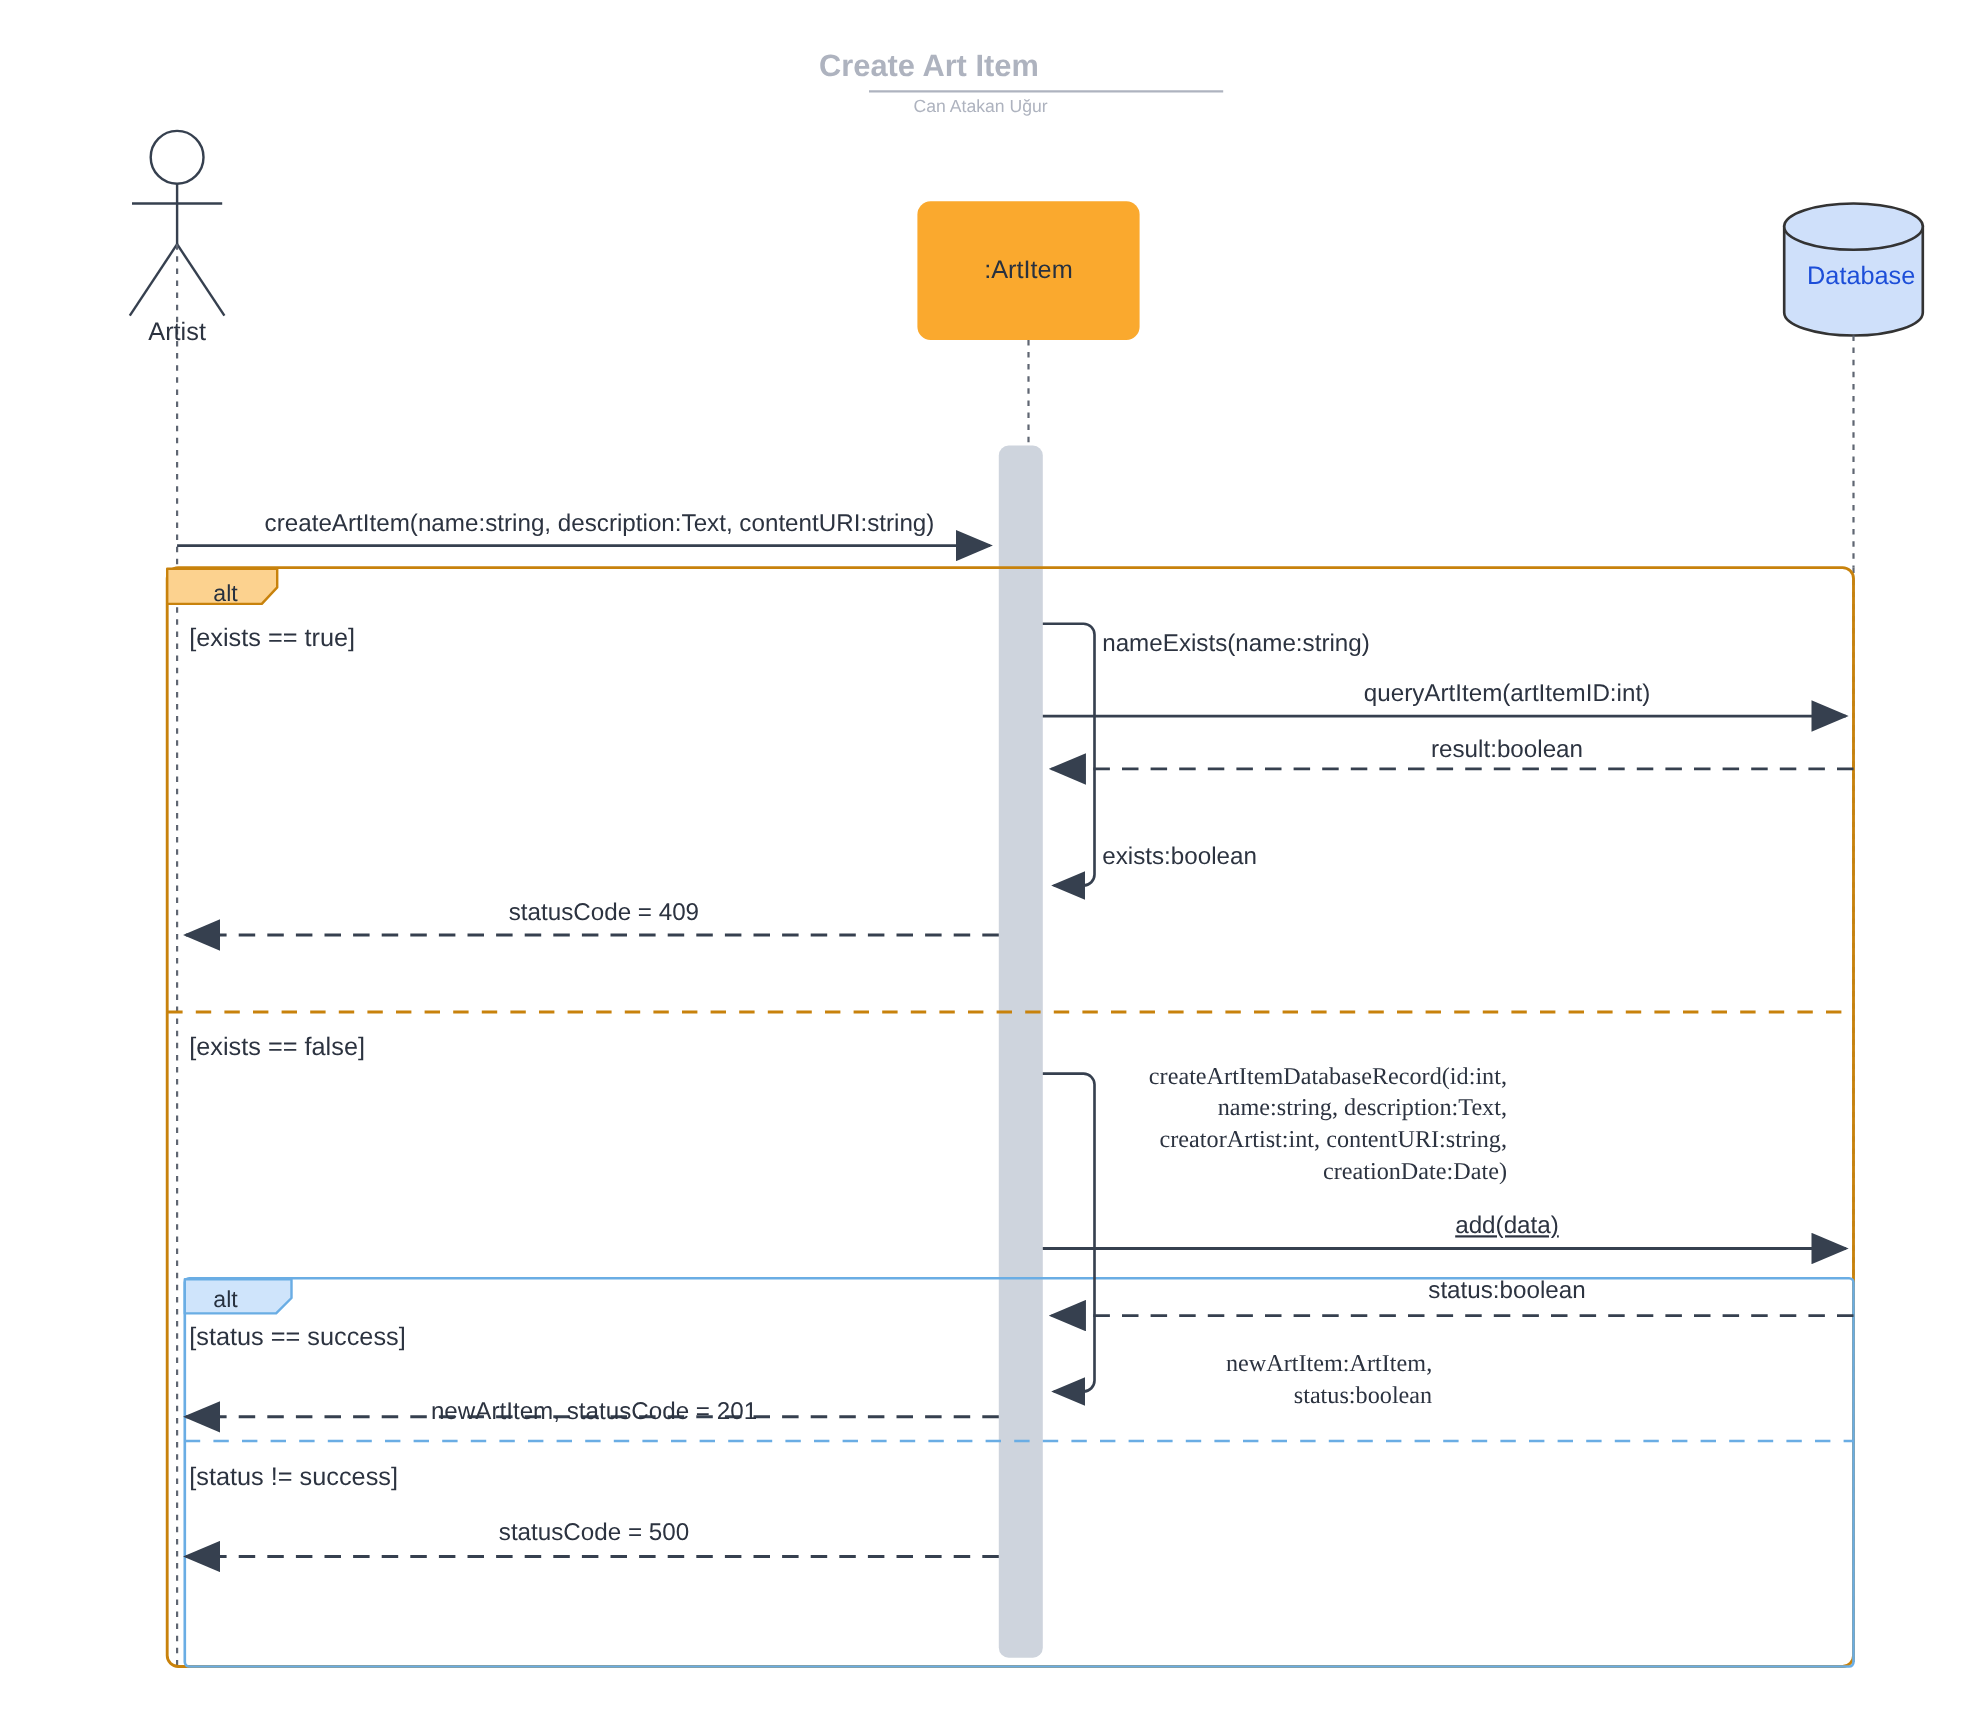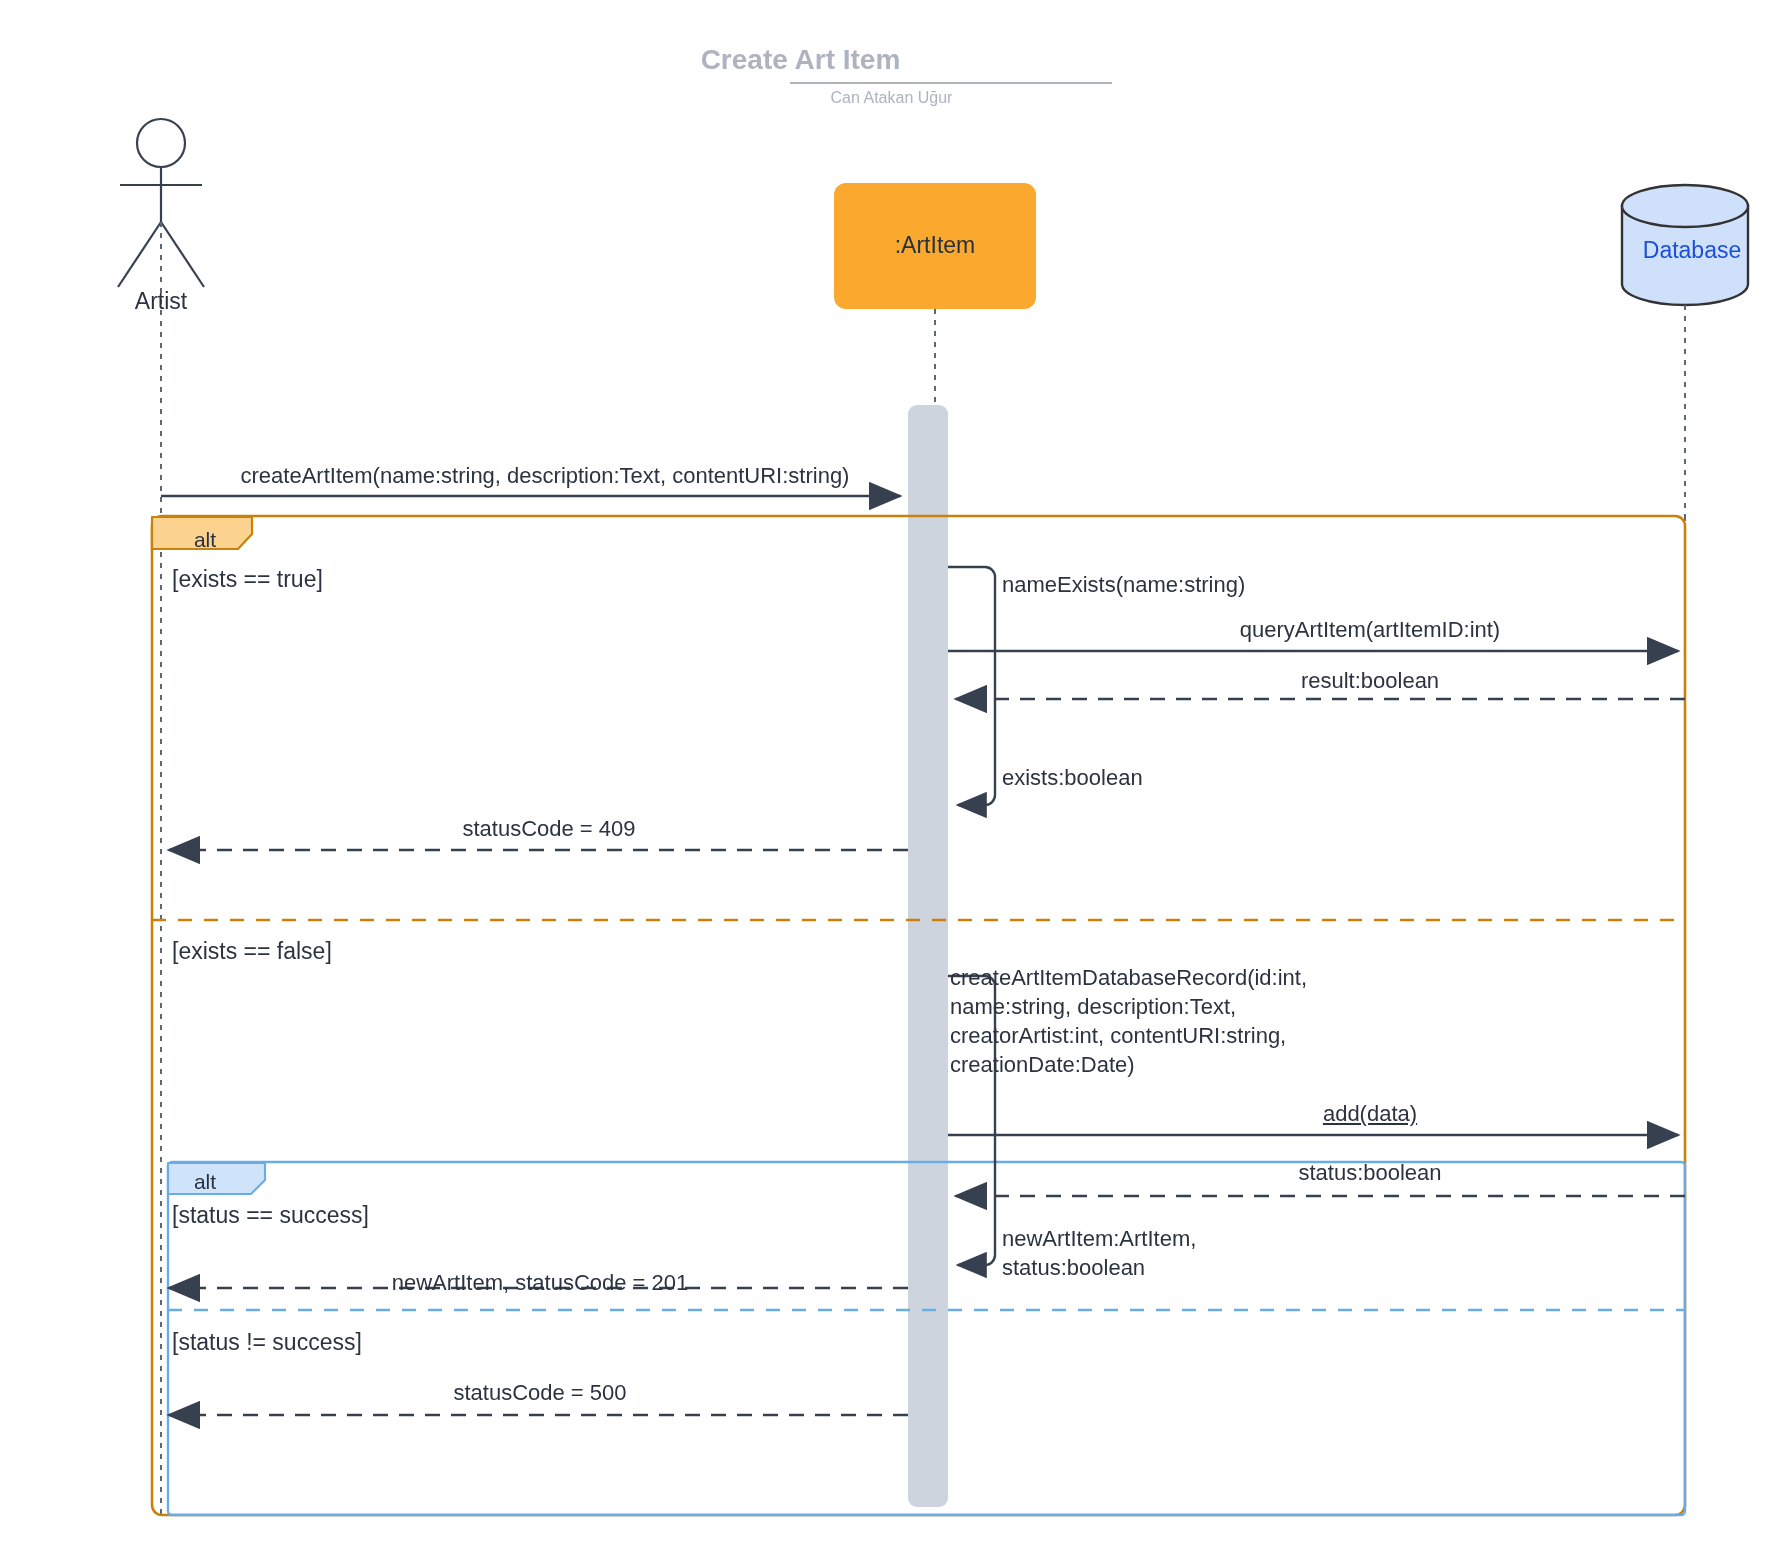--- a/index.html
+++ b/index.html
@@ -1,24 +1,24 @@
 <!DOCTYPE html>
 <html><head>
 <meta charset="utf-8">
 <style>
   html,body{margin:0;padding:0;background:#ffffff;}
   body{font-family:"Liberation Sans","DejaVu Sans",sans-serif;color:#2c3340;}
   #stage{position:relative;width:1783px;height:1557px;overflow:hidden;background:#fff;}
   #stage svg{position:absolute;left:0;top:0;}
   .txt{position:absolute;white-space:nowrap;color:#2c3340;}
-  .txt.wrap{white-space:normal;text-align:left;line-height:1.32;}
+  .txt.wrap{white-space:normal;text-align:right;line-height:1.32;font-family:Liberation Serif, serif;}
 
   
   #title{left:0;top:44px;width:1601px;text-align:center;font-size:28px;font-weight:bold;
-         color:#aeb3bf;white-space:nowrap;}
+         color:#aeb3bf;white-space:nowrap;padding-left:44px;}
   #subtitle{left:0;top:89px;width:1783px;text-align:center;font-size:16px;color:#aeb3bf;}
 
   
   #artist-label{left:0;top:288px;width:322px;text-align:center;font-size:23px;}
   #artitem-label{left:834px;top:232px;width:202px;text-align:center;font-size:23px;color:#27313f;}
   #db-label{left:1622px;top:237px;width:140px;text-align:center;font-size:23px;color:#1d4ed8;}
 
   
   .frag-label{font-size:21px;color:#27313f;text-align:center;}
   #alt1-label{left:160px;top:528px;width:90px;}

